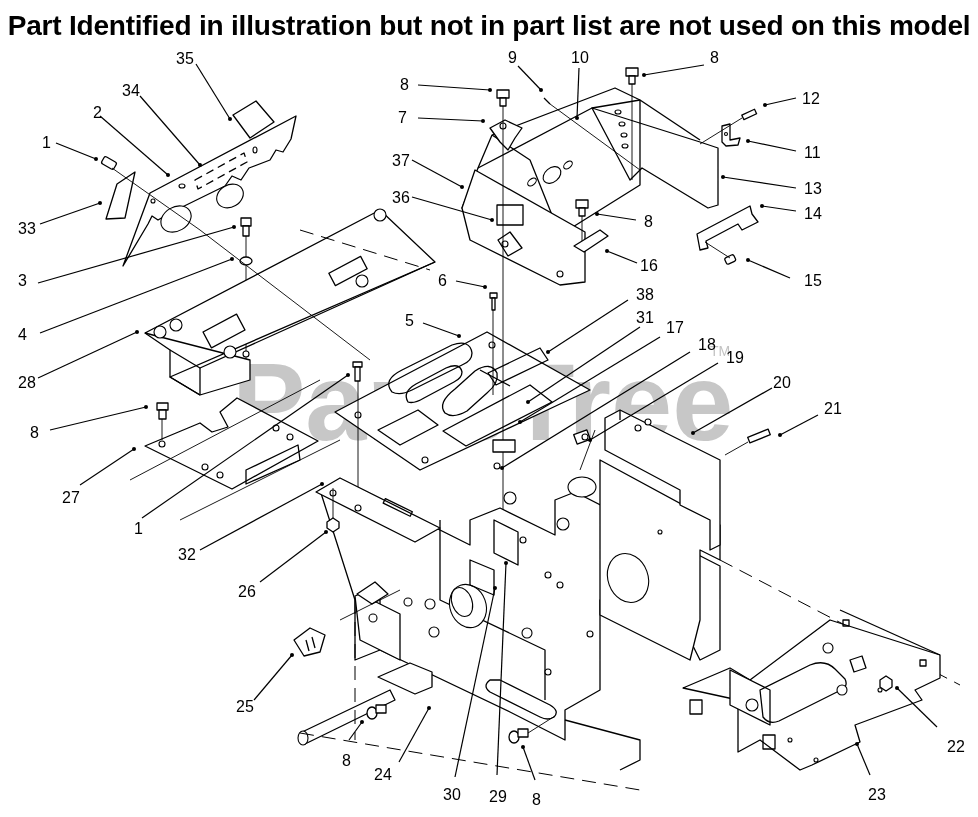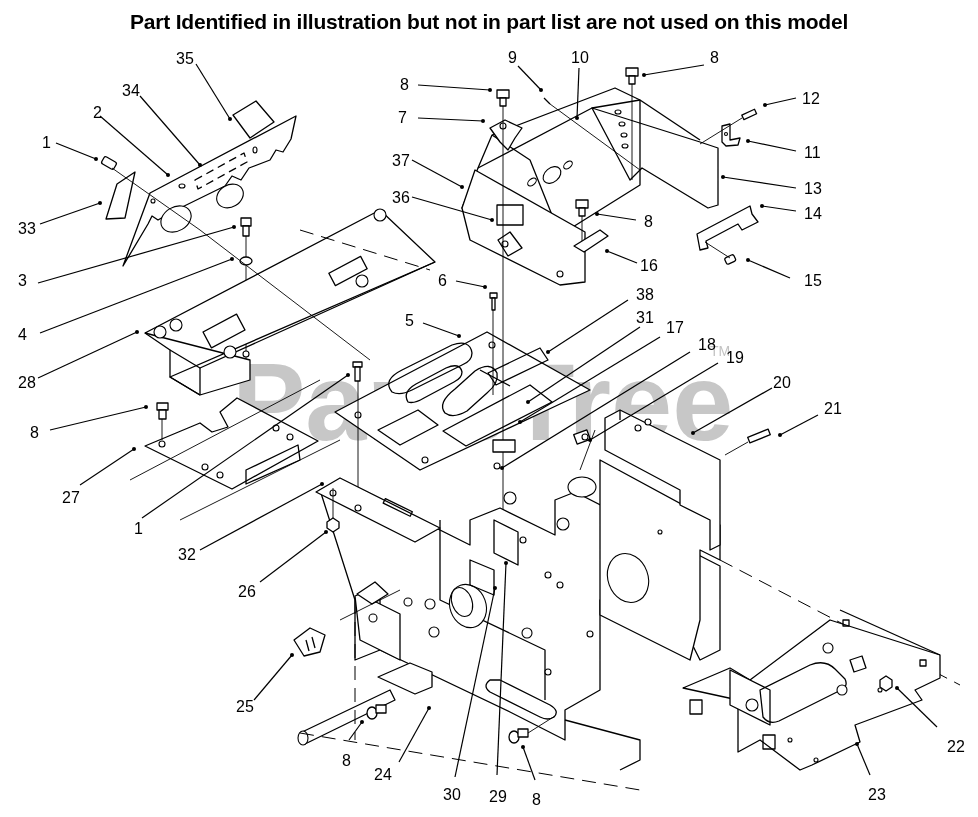--- a/index.html
+++ b/index.html
@@ -1,17 +1,17 @@
 <!DOCTYPE html>
 <html><head>
 <meta charset="utf-8">
 <style>
   html, body { margin: 0; padding: 0; background: #ffffff; }
   body { width: 978px; height: 817px; position: relative; overflow: hidden; font-family: "Liberation Sans", sans-serif; }
-  .header { position: absolute; left: 0; top: 10px; width: 978px; text-align: center; font-family: "Liberation Sans", sans-serif; font-weight: bold; font-size: 21px; color: #000; letter-spacing: -0.2px; }
+  .header { position: absolute; left: 0; top: 10px; width: 978px; text-align: center; font-family: "Liberation Sans", sans-serif; font-weight: bold; font-size: 28px; color: #000; letter-spacing: -0.2px; }
   svg.diagram { position: absolute; left: 0; top: 0; }
   .part { fill: #ffffff; stroke: #000; stroke-width: 1.3; stroke-linejoin: round; }
   .part-nofill { fill: none; stroke: #000; stroke-width: 1.3; stroke-linejoin: round; }
   .hole { fill: #ffffff; stroke: #000; stroke-width: 1.1; }
   .axis { fill: none; stroke: #000; stroke-width: 0.9; }
   .dashed { fill: none; stroke: #000; stroke-width: 1; stroke-dasharray: 14 8; }
   .leader { fill: none; stroke: #000; stroke-width: 1.2; }
   .leader-dot { fill: #000; }
   .callout { font-family: "Liberation Sans", sans-serif; font-size: 16px; fill: #000; }
   .watermark { font-family: "Liberation Sans", sans-serif; font-weight: bold; font-size: 110px; fill: #9a9a9a; opacity: 0.55; }

